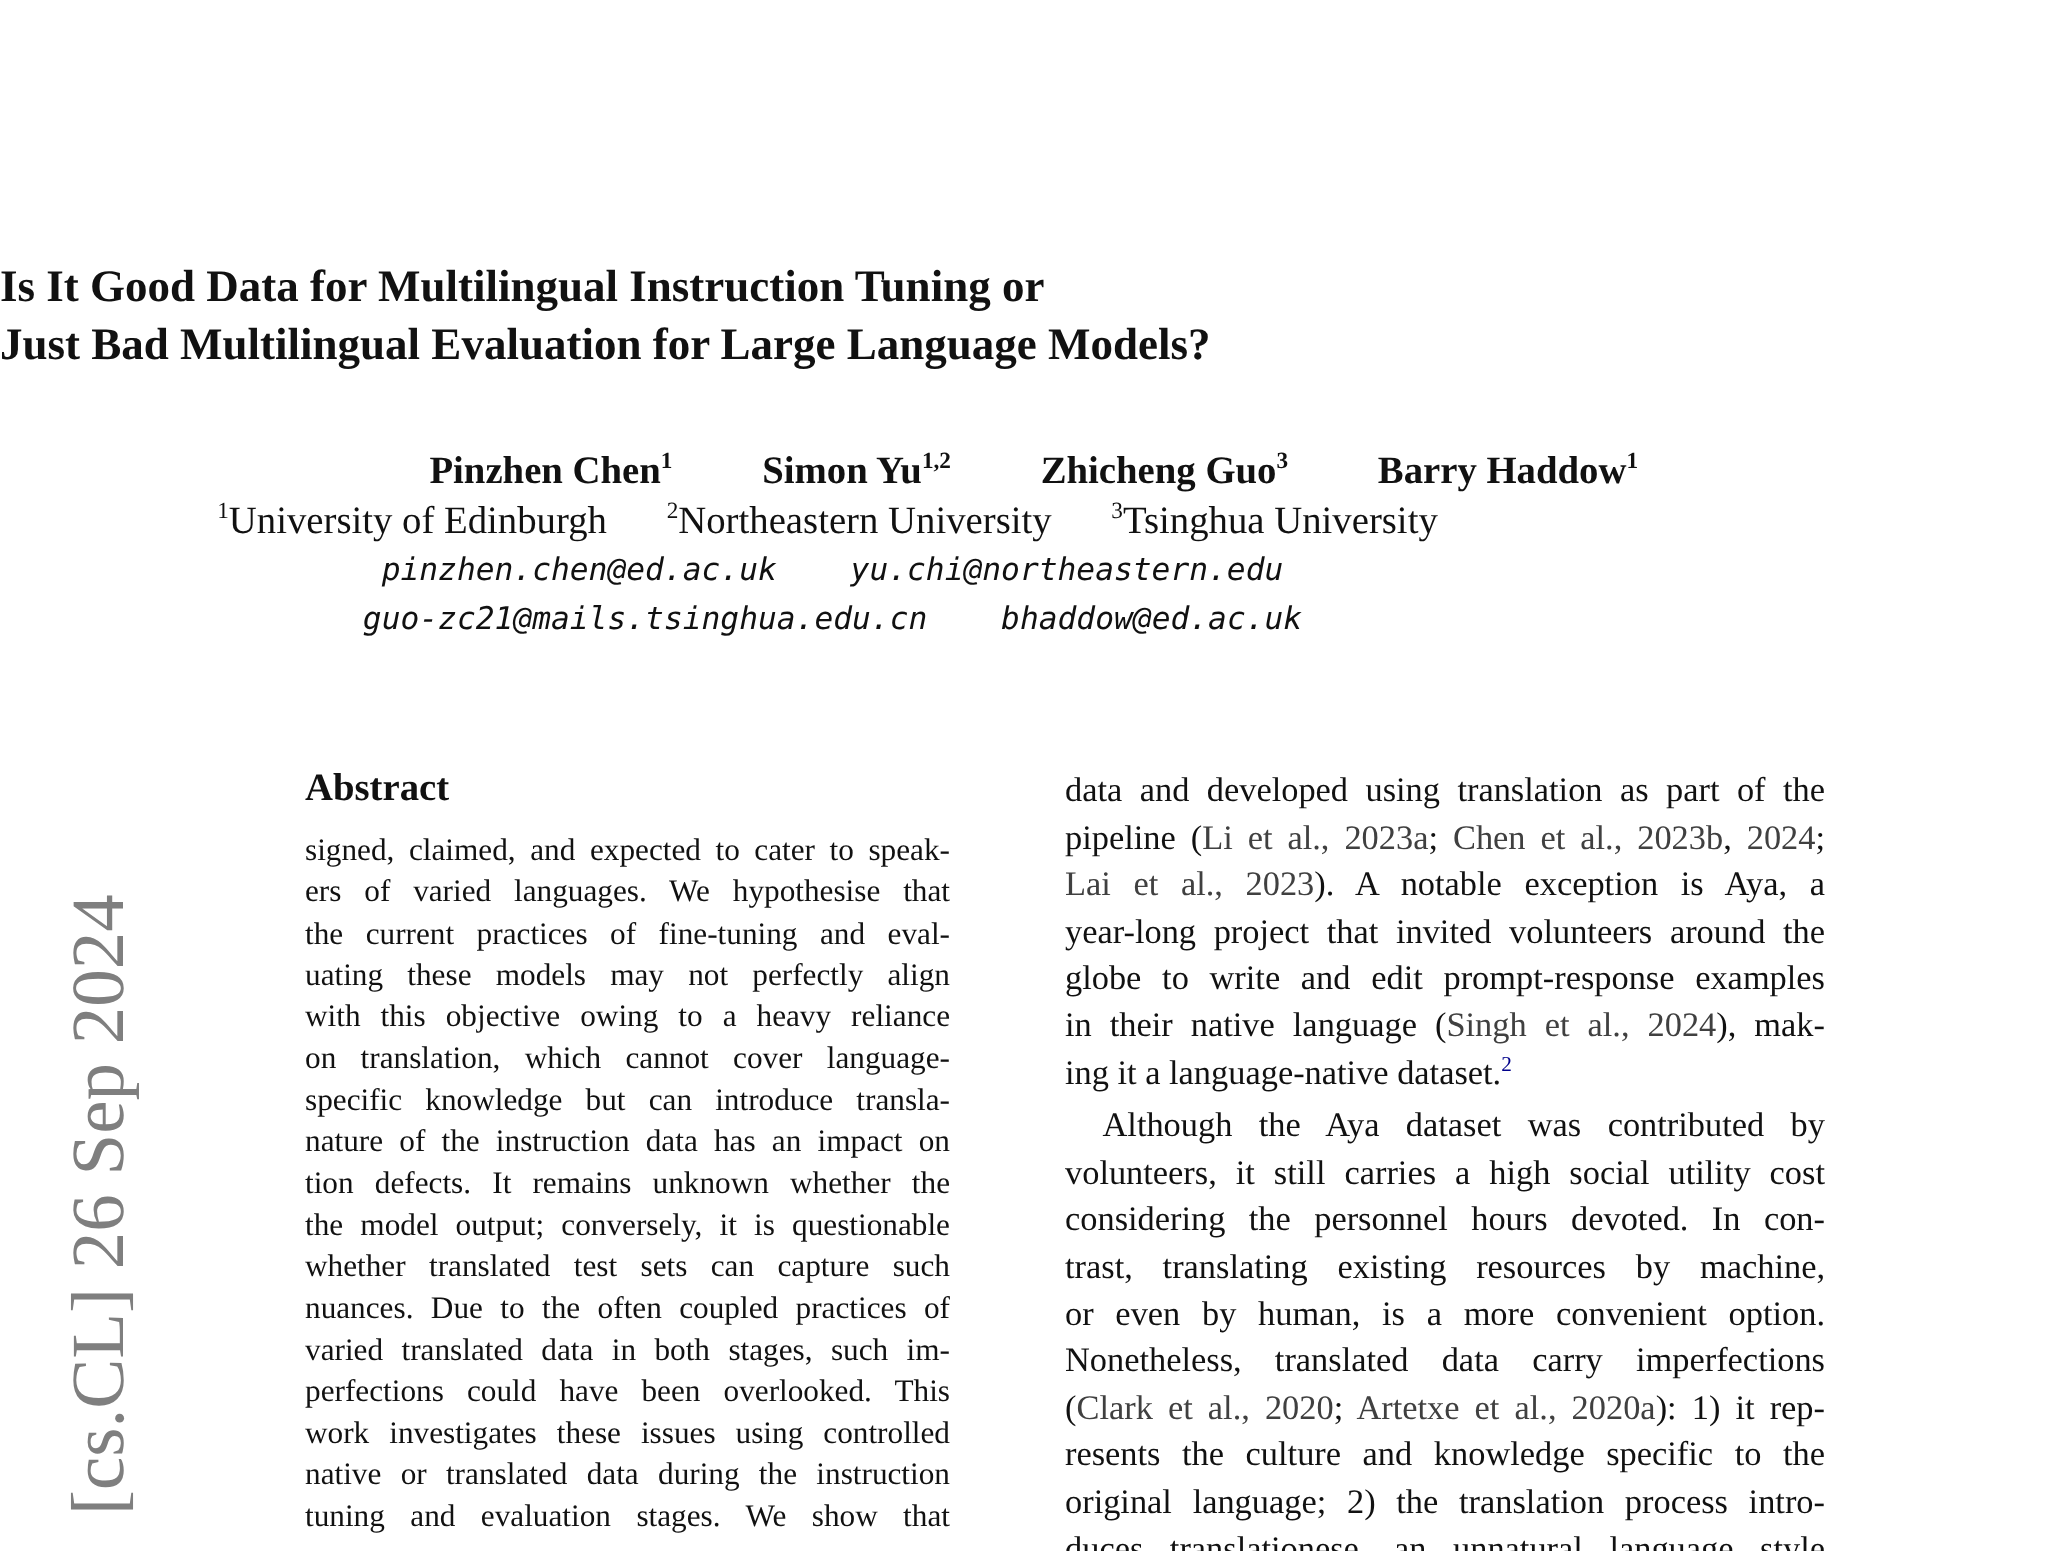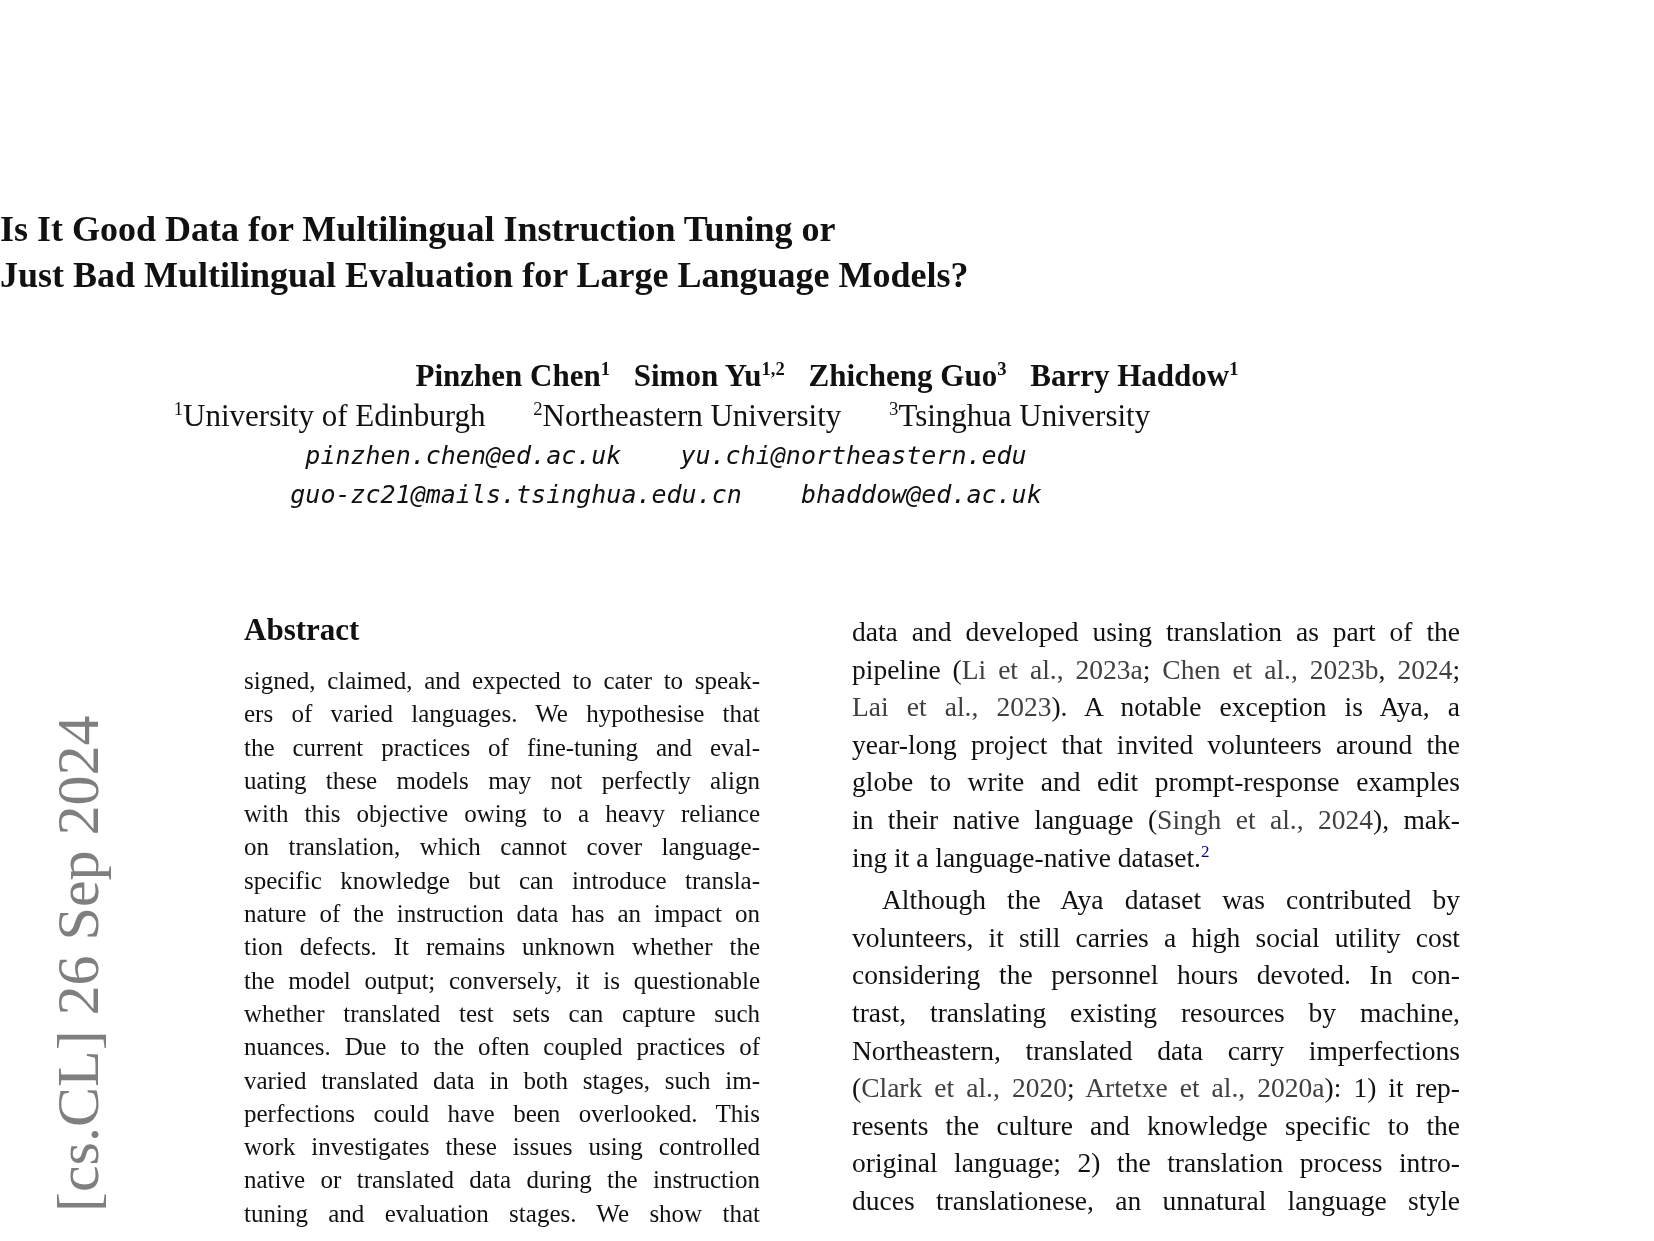--- a/index.html
+++ b/index.html
@@ -2,21 +2,21 @@
 <html><head>
 <meta charset="utf-8">
 <style>
   html, body { margin: 0; padding: 0; background: #ffffff; }
   body { width: 1654px; height: 1241px; position: relative; overflow: hidden;
          font-family: "Liberation Serif", "DejaVu Serif", serif; color: #111; }
   .title { position: absolute; left: 0; width: 1358px; top: 206px; 
            font-weight: bold; font-size: 36px; line-height: 46px; }
   .authors { position: absolute; left: 0; width: 1654px; top: 358px; text-align: center;
              font-weight: bold; font-size: 31px; line-height: 36px; }
-  .authors span.a { margin: 0 8px; }
+  .authors span.a { margin: 0 32px; }
   sup { font-size: 60%; line-height: 0; vertical-align: super; }
   .affils { position: absolute; left: 0; width: 1324px; top: 398px; text-align: center;
             font-size: 31px; line-height: 36px; }
   .affils span.af { margin: 0 20px; }
   .emails { position: absolute; left: 0; width: 1332px; text-align: center;
             font-family: "DejaVu Sans Mono", "Liberation Mono", monospace; font-size: 25px; line-height: 36px; font-style: italic; }
   .emails span.em { margin: 0 22px; }
   .e1 { top: 438px; } .e2 { top: 477px; }
   .arxiv { position: absolute; left: 48px; top: 1212px; transform-origin: 0 0; transform: rotate(-90deg);
            font-size: 60px; color: #7f7f7f; white-space: nowrap; line-height: 60px; }
@@ -93,18 +93,19 @@
   <span class="ln"><a class="cite">Lai et al., 2023</a><span>).  A notable exception is Aya, a</span></span>
   <span class="ln">year-long project that invited volunteers around the</span>
   <span class="ln">globe to write and edit prompt-response examples</span>
   <span class="ln"><span>in their native language (</span><a class="cite">Singh et al., 2024</a><span>), mak-</span></span>
   <span class="ln last"><span>ing it a language-native dataset.</span><a class="fn">2</a></span>
   <div class="gap"></div>
   <span class="ln indent">Although the Aya dataset was contributed by</span>
   <span class="ln">volunteers, it still carries a high social utility cost</span>
   <span class="ln">considering the personnel hours devoted.  In con-</span>
   <span class="ln">trast, translating existing resources by machine,</span>
-  <span class="ln">Northeastern, translated data carry imperfections</span>
+  <span class="ln">or even by human, is a more convenient option.</span>
+  <span class="ln">Nonetheless, translated data carry imperfections</span>
   <span class="ln"><span>(</span><a class="cite">Clark et al., 2020</a><span>; </span><a class="cite">Artetxe et al., 2020a</a><span>): 1) it rep-</span></span>
   <span class="ln">resents the culture and knowledge specific to the</span>
   <span class="ln">original language; 2) the translation process intro-</span>
   <span class="ln">duces translationese, an unnatural language style</span>
 </div>
 
 </body></html>

